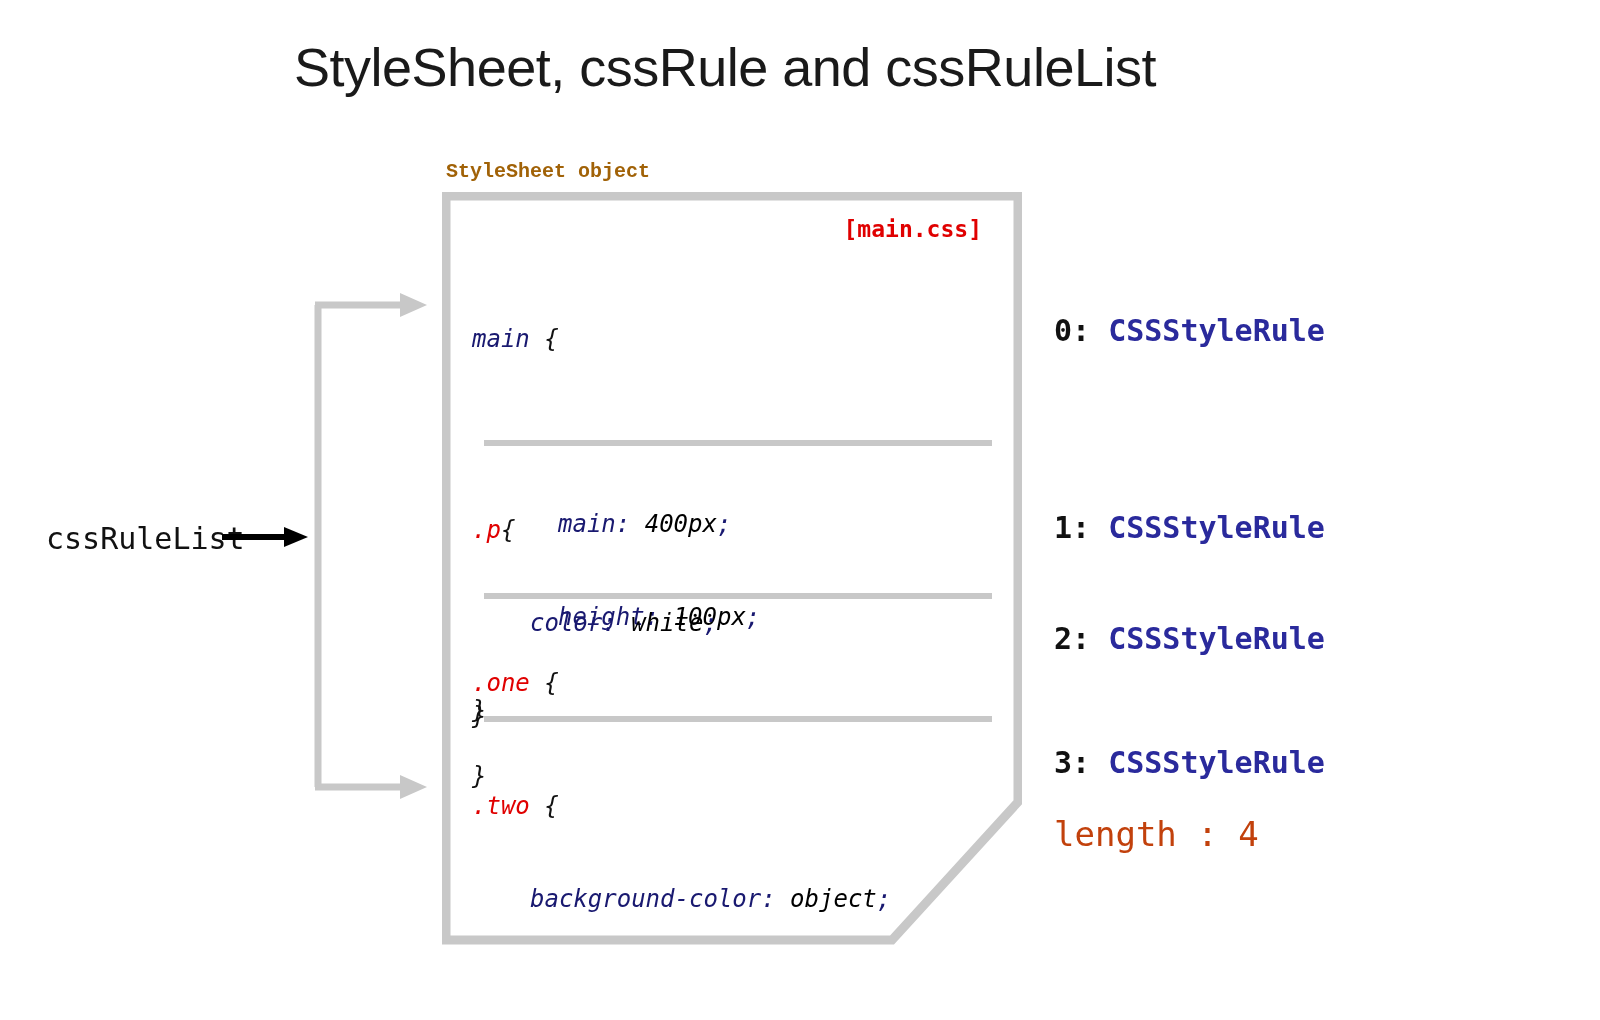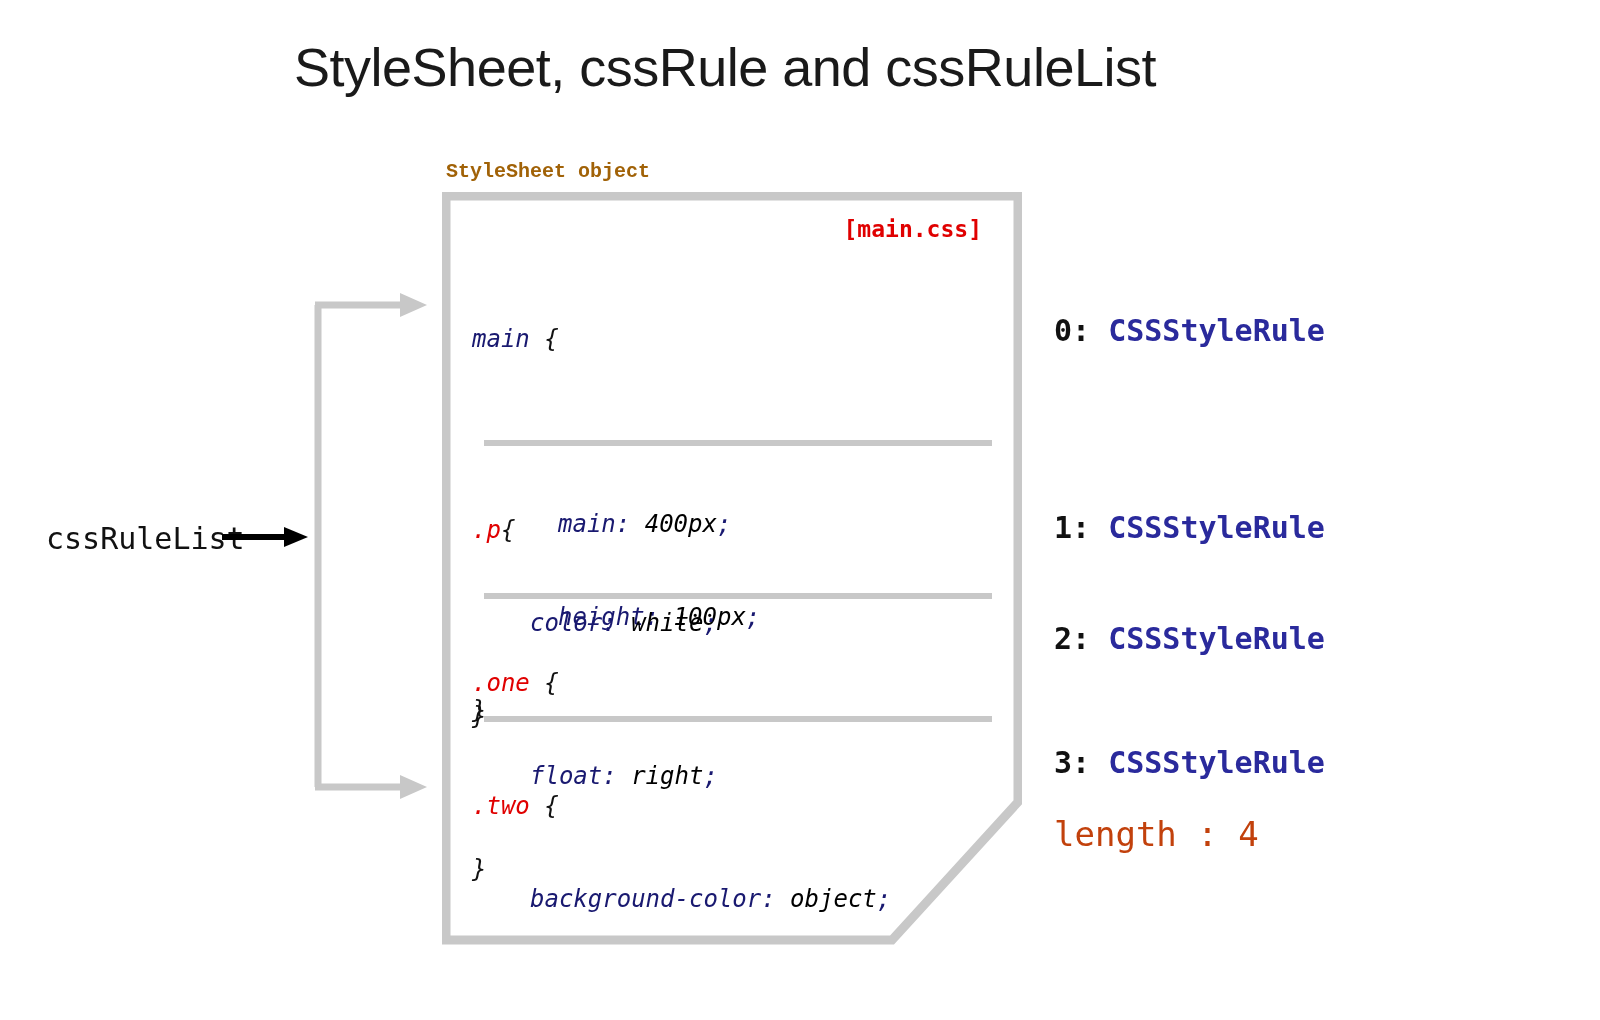--- a/index.html
+++ b/index.html
@@ -188,21 +188,20 @@
   <div class="rule-block" style="top: 253px;">
     <div class="sel-line"><span class="sel-cls">.p</span><span class="brace">{</span></div>
     <div class="decl-line" style="padding-left: 58px;"><span class="prop">color</span><span class="punc">: </span><span class="val">white</span><span class="punc">;</span></div>
     <div class="close-line"><span class="brace">}</span></div>
   </div>
 
   <div class="separator" style="top: 393px;"></div>
 
   <div class="rule-block" style="top: 406px;">
     <div class="sel-line"><span class="sel-cls">.one</span><span class="brace"> {</span></div>
-    <div class="decl-line" style="padding-left: 58px;"><span class="prop">float</span><span class="punc">: </span><span class="val">right</span><span class="punc">;</span></div>
     <div class="close-line"><span class="brace">}</span></div>
   </div>
 
   <div class="separator" style="top: 516px;"></div>
 
   <div class="rule-block" style="top: 529px;">
     <div class="sel-line"><span class="sel-cls">.two</span><span class="brace"> {</span></div>
     <div class="decl-line" style="padding-left: 58px;"><span class="prop">background-color</span><span class="punc">: </span><span class="val">object</span><span class="punc">;</span></div>
     
   </div>

